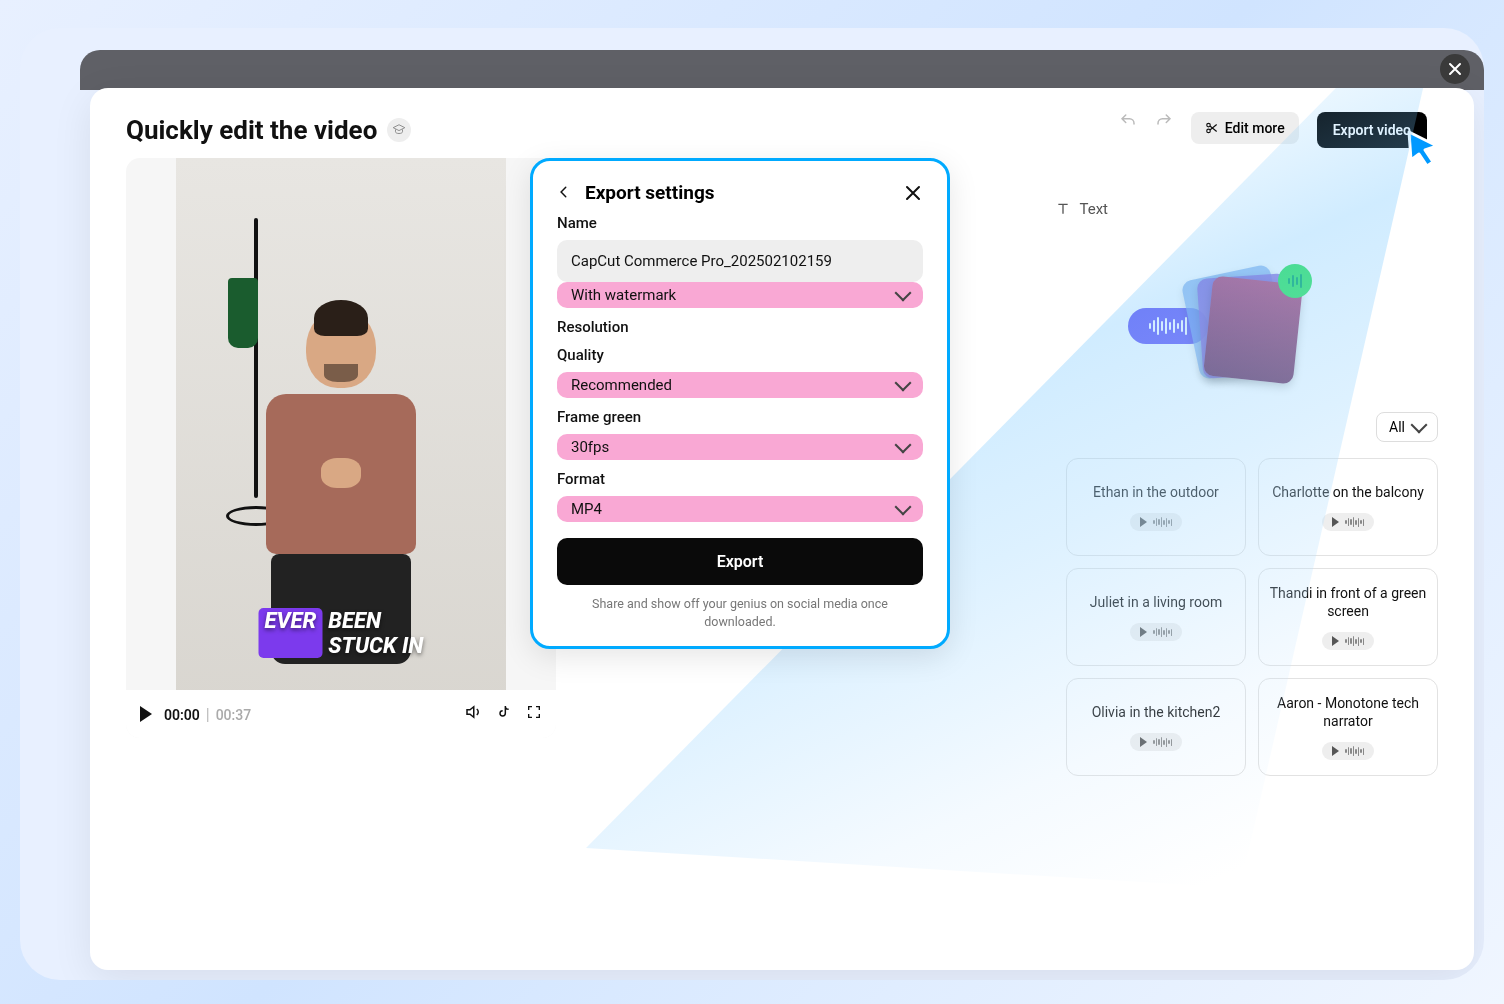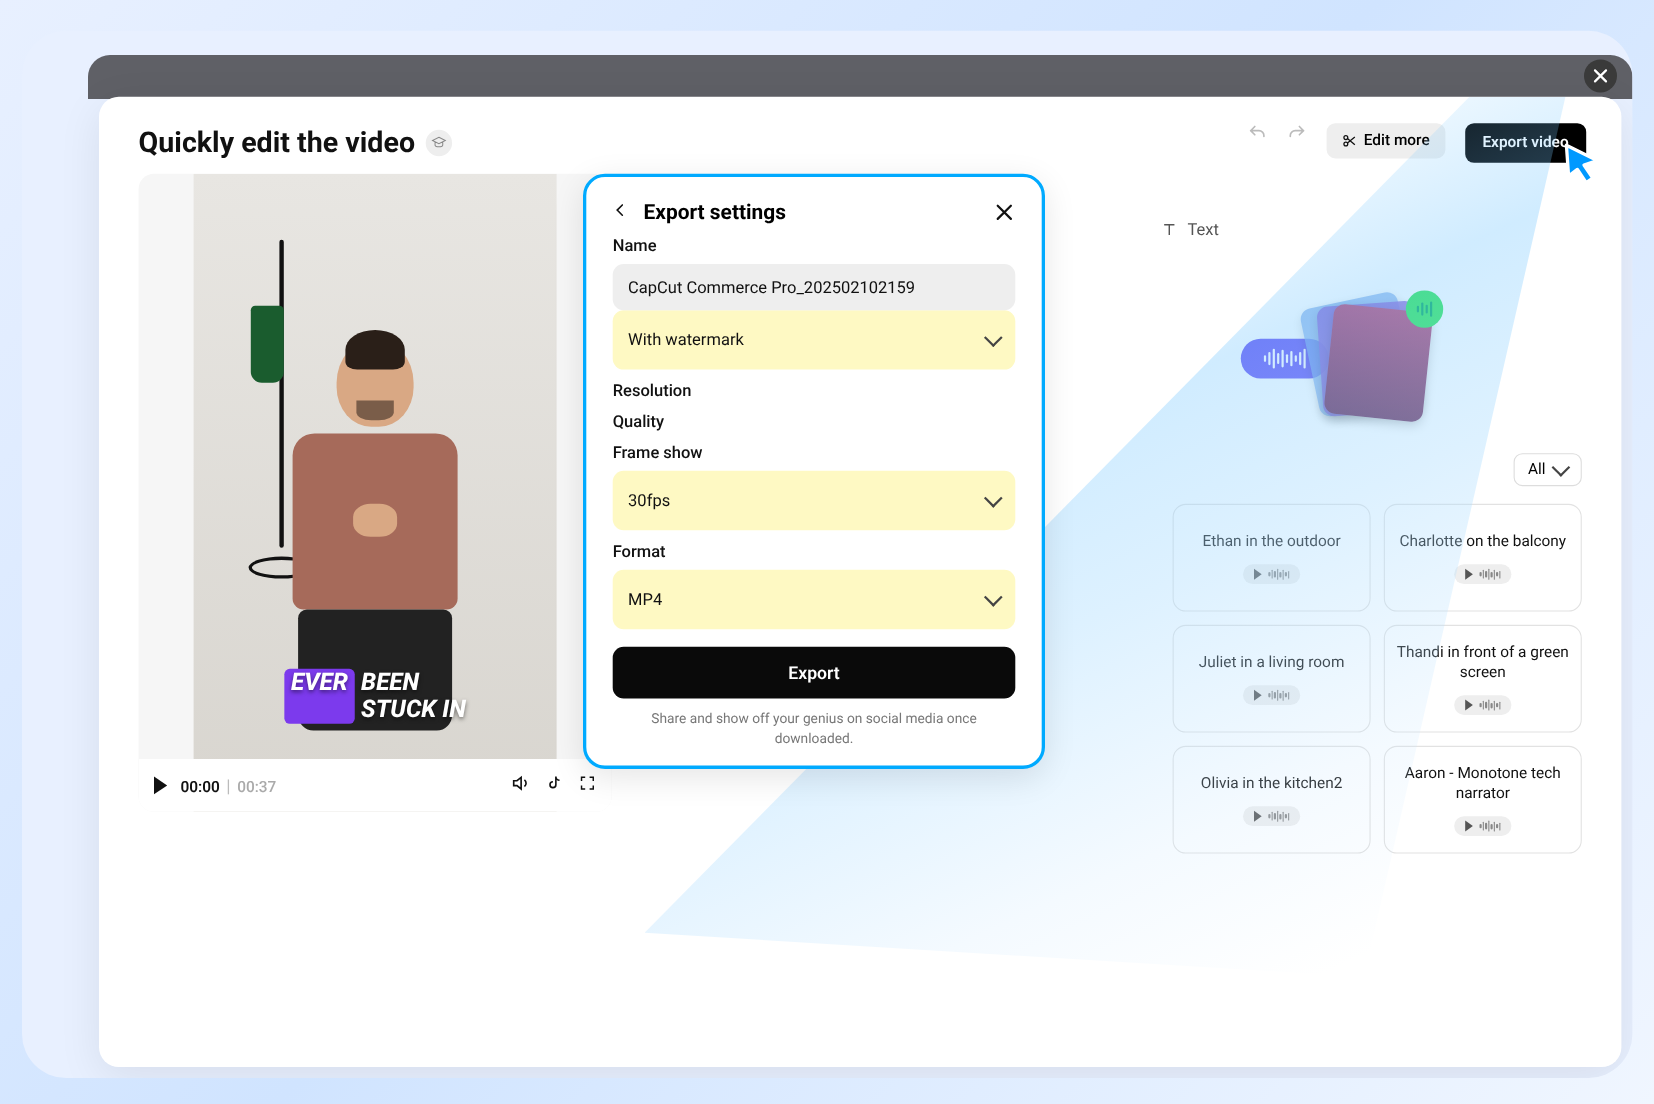--- a/index.html
+++ b/index.html
@@ -1,21 +1,21 @@
 <!DOCTYPE html>
 <html><head>
 <meta charset="utf-8">
 <style>
   * { margin: 0; padding: 0; box-sizing: border-box; font-family: -apple-system, BlinkMacSystemFont, "Segoe UI", Roboto, sans-serif; }
   body { width: 1504px; height: 1004px; background: linear-gradient(135deg, #e8f0ff 0%, #d0e4ff 50%, #f0f6ff 100%); position: relative; overflow: hidden; }
   .outer-card { position: absolute; left: 20px; top: 28px; right: 20px; bottom: 24px; background: #e8f0ff; border-radius: 40px; overflow: hidden; }
   .dark-bar { position: absolute; left: 60px; right: 0; top: 22px; height: 40px; background: rgba(70,70,75,0.85); border-radius: 20px 20px 0 0; }
   .close-top { position: absolute; right: 14px; top: 26px; width: 30px; height: 30px; background: #3a3a3a; border-radius: 50%; display:flex; align-items:center; justify-content:center; color:#fff; z-index:50; cursor:pointer;}
   .main-card { position: absolute; left: 70px; right: 10px; top: 60px; bottom: 10px; background: #fff; border-radius: 18px; box-shadow: 0 10px 40px rgba(0,0,0,0.08); overflow: hidden; }
-  .header { display:flex; align-items:center; padding: 24px 32px 10px 36px; }
+  .header { display:flex; align-items:center; padding: 24px 47px 10px 36px; }
   .title { font-size: 26px; font-weight: 700; color:#111; margin-right: 10px; }
   .badge-icon { width:24px; height:24px; background:#eee; border-radius:50%; display:flex; align-items:center; justify-content:center; color:#888; font-size:14px; }
   .header-right { margin-left:auto; display:flex; align-items:flex-start; gap:18px; }
   .undo, .redo { color:#999; font-size:18px; }
   .edit-more { display:flex; align-items:center; gap:6px; background:#eee; padding:8px 14px; border-radius:8px; font-size:14px; font-weight:500; }
   .export-btn { background:#000; color:#fff; padding:10px 16px; border-radius:8px; font-size:14px; font-weight:600; position:relative; }
   .cursor-icon { position:absolute; right: -18px; bottom: -22px; width:44px; height:44px; }
   .content { display:flex; padding: 0 36px 20px 36px; gap: 40px; height: calc(100% - 70px); }
   .left-col { width: 430px; }
   .video-frame { width:430px; height:580px; background:#f6f6f6; border-radius:14px; overflow:hidden; position:relative; }
@@ -62,21 +62,21 @@
   .mini-wave { display:flex; gap:1px; align-items:center; }
   .mini-wave span { width:1.5px; background:#888; border-radius:1px; }
   
   .modal { position:absolute; left:510px; top:130px; width:420px; background:#fff; border:3px solid #00aaff; border-radius:20px; padding:20px 24px 16px; z-index:40; box-shadow:0 8px 30px rgba(0,0,0,0.1); }
   .modal-header { display:flex; align-items:center; gap:14px; margin-bottom:8px; }
   .back-chevron { font-size:18px; color:#111; }
   .modal-title { font-size:19px; font-weight:700; }
   .modal-close { margin-left:auto; font-size:16px; color:#111; width:20px; height:20px; display:flex; align-items:center; justify-content:center; }
   .field-label { font-size:15px; color:#111; margin:10px 0 8px; font-weight:500; }
   .field-input { width:100%; background:#eee; border:none; border-radius:10px; padding:12px 14px; font-size:15px; color:#111; }
-  .field-select { width:100%; background:#fef9c3; border:none; border-radius:10px; padding:18px 14px; font-size:15px; color:#111; display:flex; justify-content:space-between; align-items:center; }
+  .field-select { width:100%; background:#f9a8d4; border:none; border-radius:10px; padding:4px 14px; font-size:15px; color:#111; display:flex; justify-content:space-between; align-items:center; }
   .chev-down { width:12px; height:12px; border-right:2px solid #444; border-bottom:2px solid #444; transform:rotate(45deg); margin-top:-4px; }
   .export-action { width:100%; background:#0a0a0a; color:#fff; border:none; border-radius:10px; padding:14px; font-size:16px; font-weight:600; margin-top:16px; }
   .export-note { text-align:center; font-size:12.5px; color:#777; margin-top:10px; line-height:1.4; }
 </style>
 </head>
 <body>
 
 <div class="outer-card">
   <div class="dark-bar"></div>
   <div class="close-top">
@@ -340,22 +340,26 @@
     <input class="field-input" value="CapCut Commerce Pro_202502102159" style="">
 
     <div class="field-select">
       <span>With watermark</span>
       <div class="chev-down"></div>
     </div>
 
     <div class="field-label">Resolution</div>
 
     <div class="field-label">Quality</div>
-
-    <div class="field-label">Frame show</div>
+    <div class="field-select">
+      <span>Recommended</span>
+      <div class="chev-down"></div>
+    </div>
+
+    <div class="field-label">Frame green</div>
     <div class="field-select">
       <span>30fps</span>
       <div class="chev-down"></div>
     </div>
 
     <div class="field-label">Format</div>
     <div class="field-select">
       <span>MP4</span>
       <div class="chev-down"></div>
     </div>

